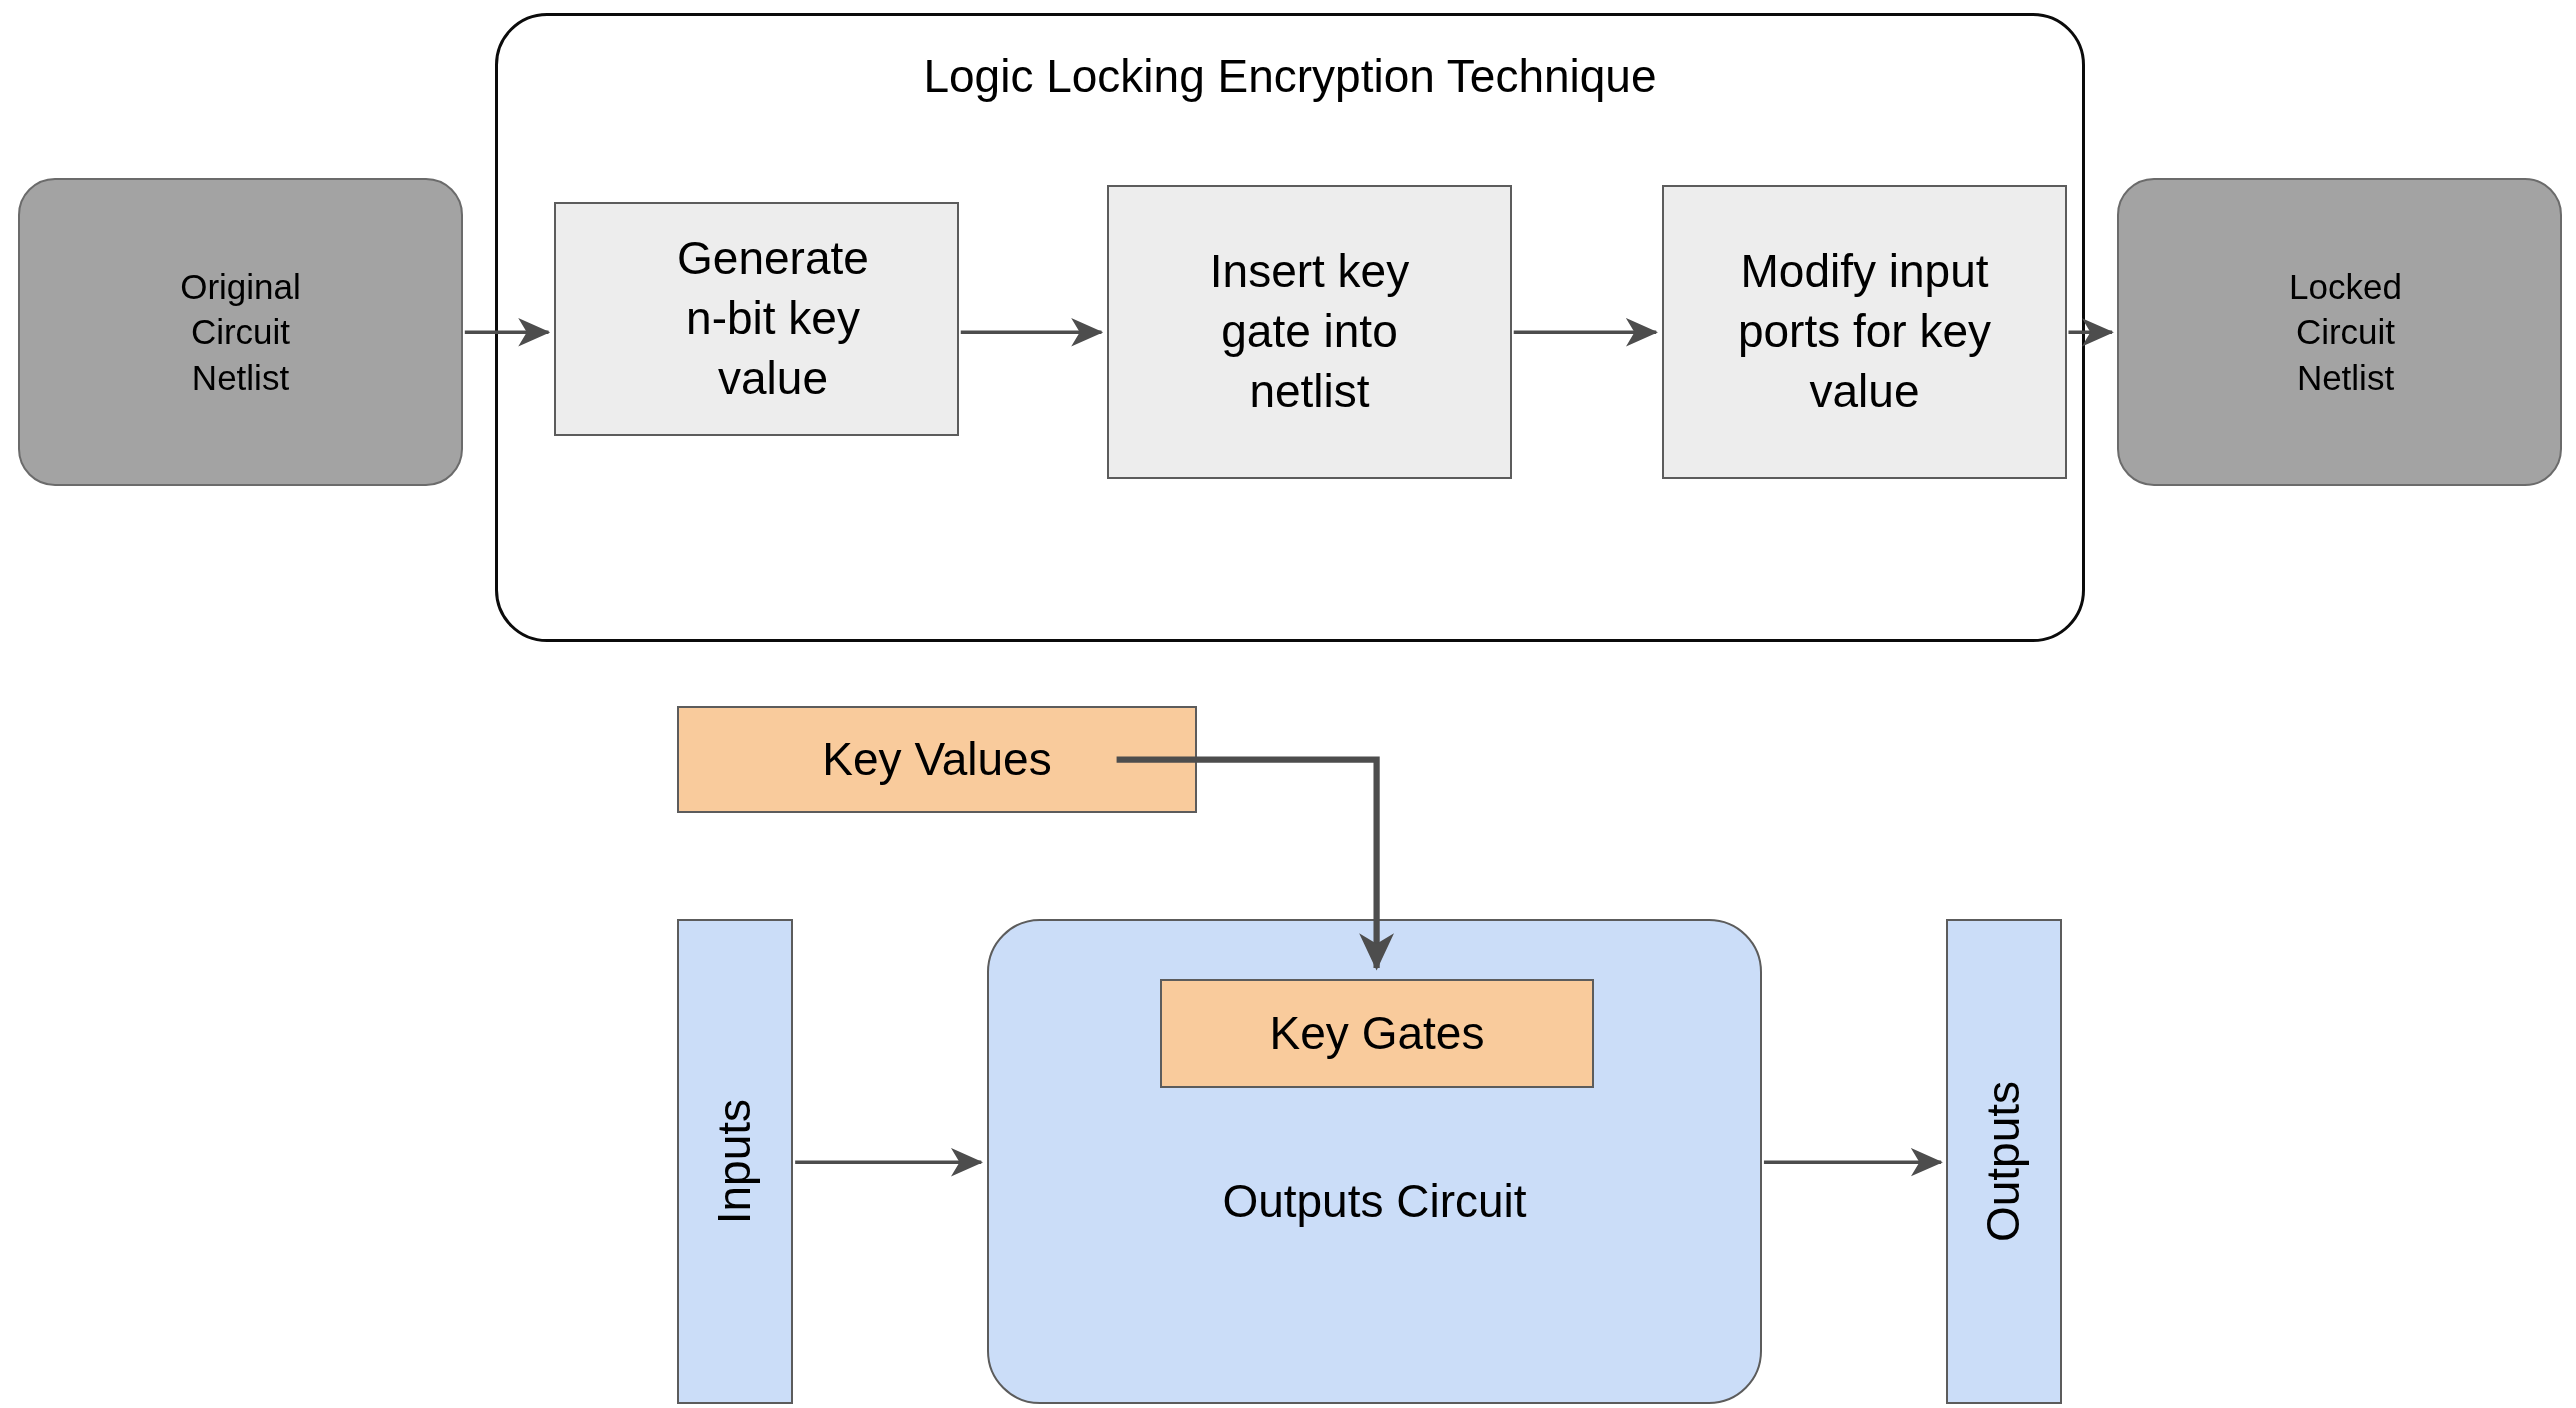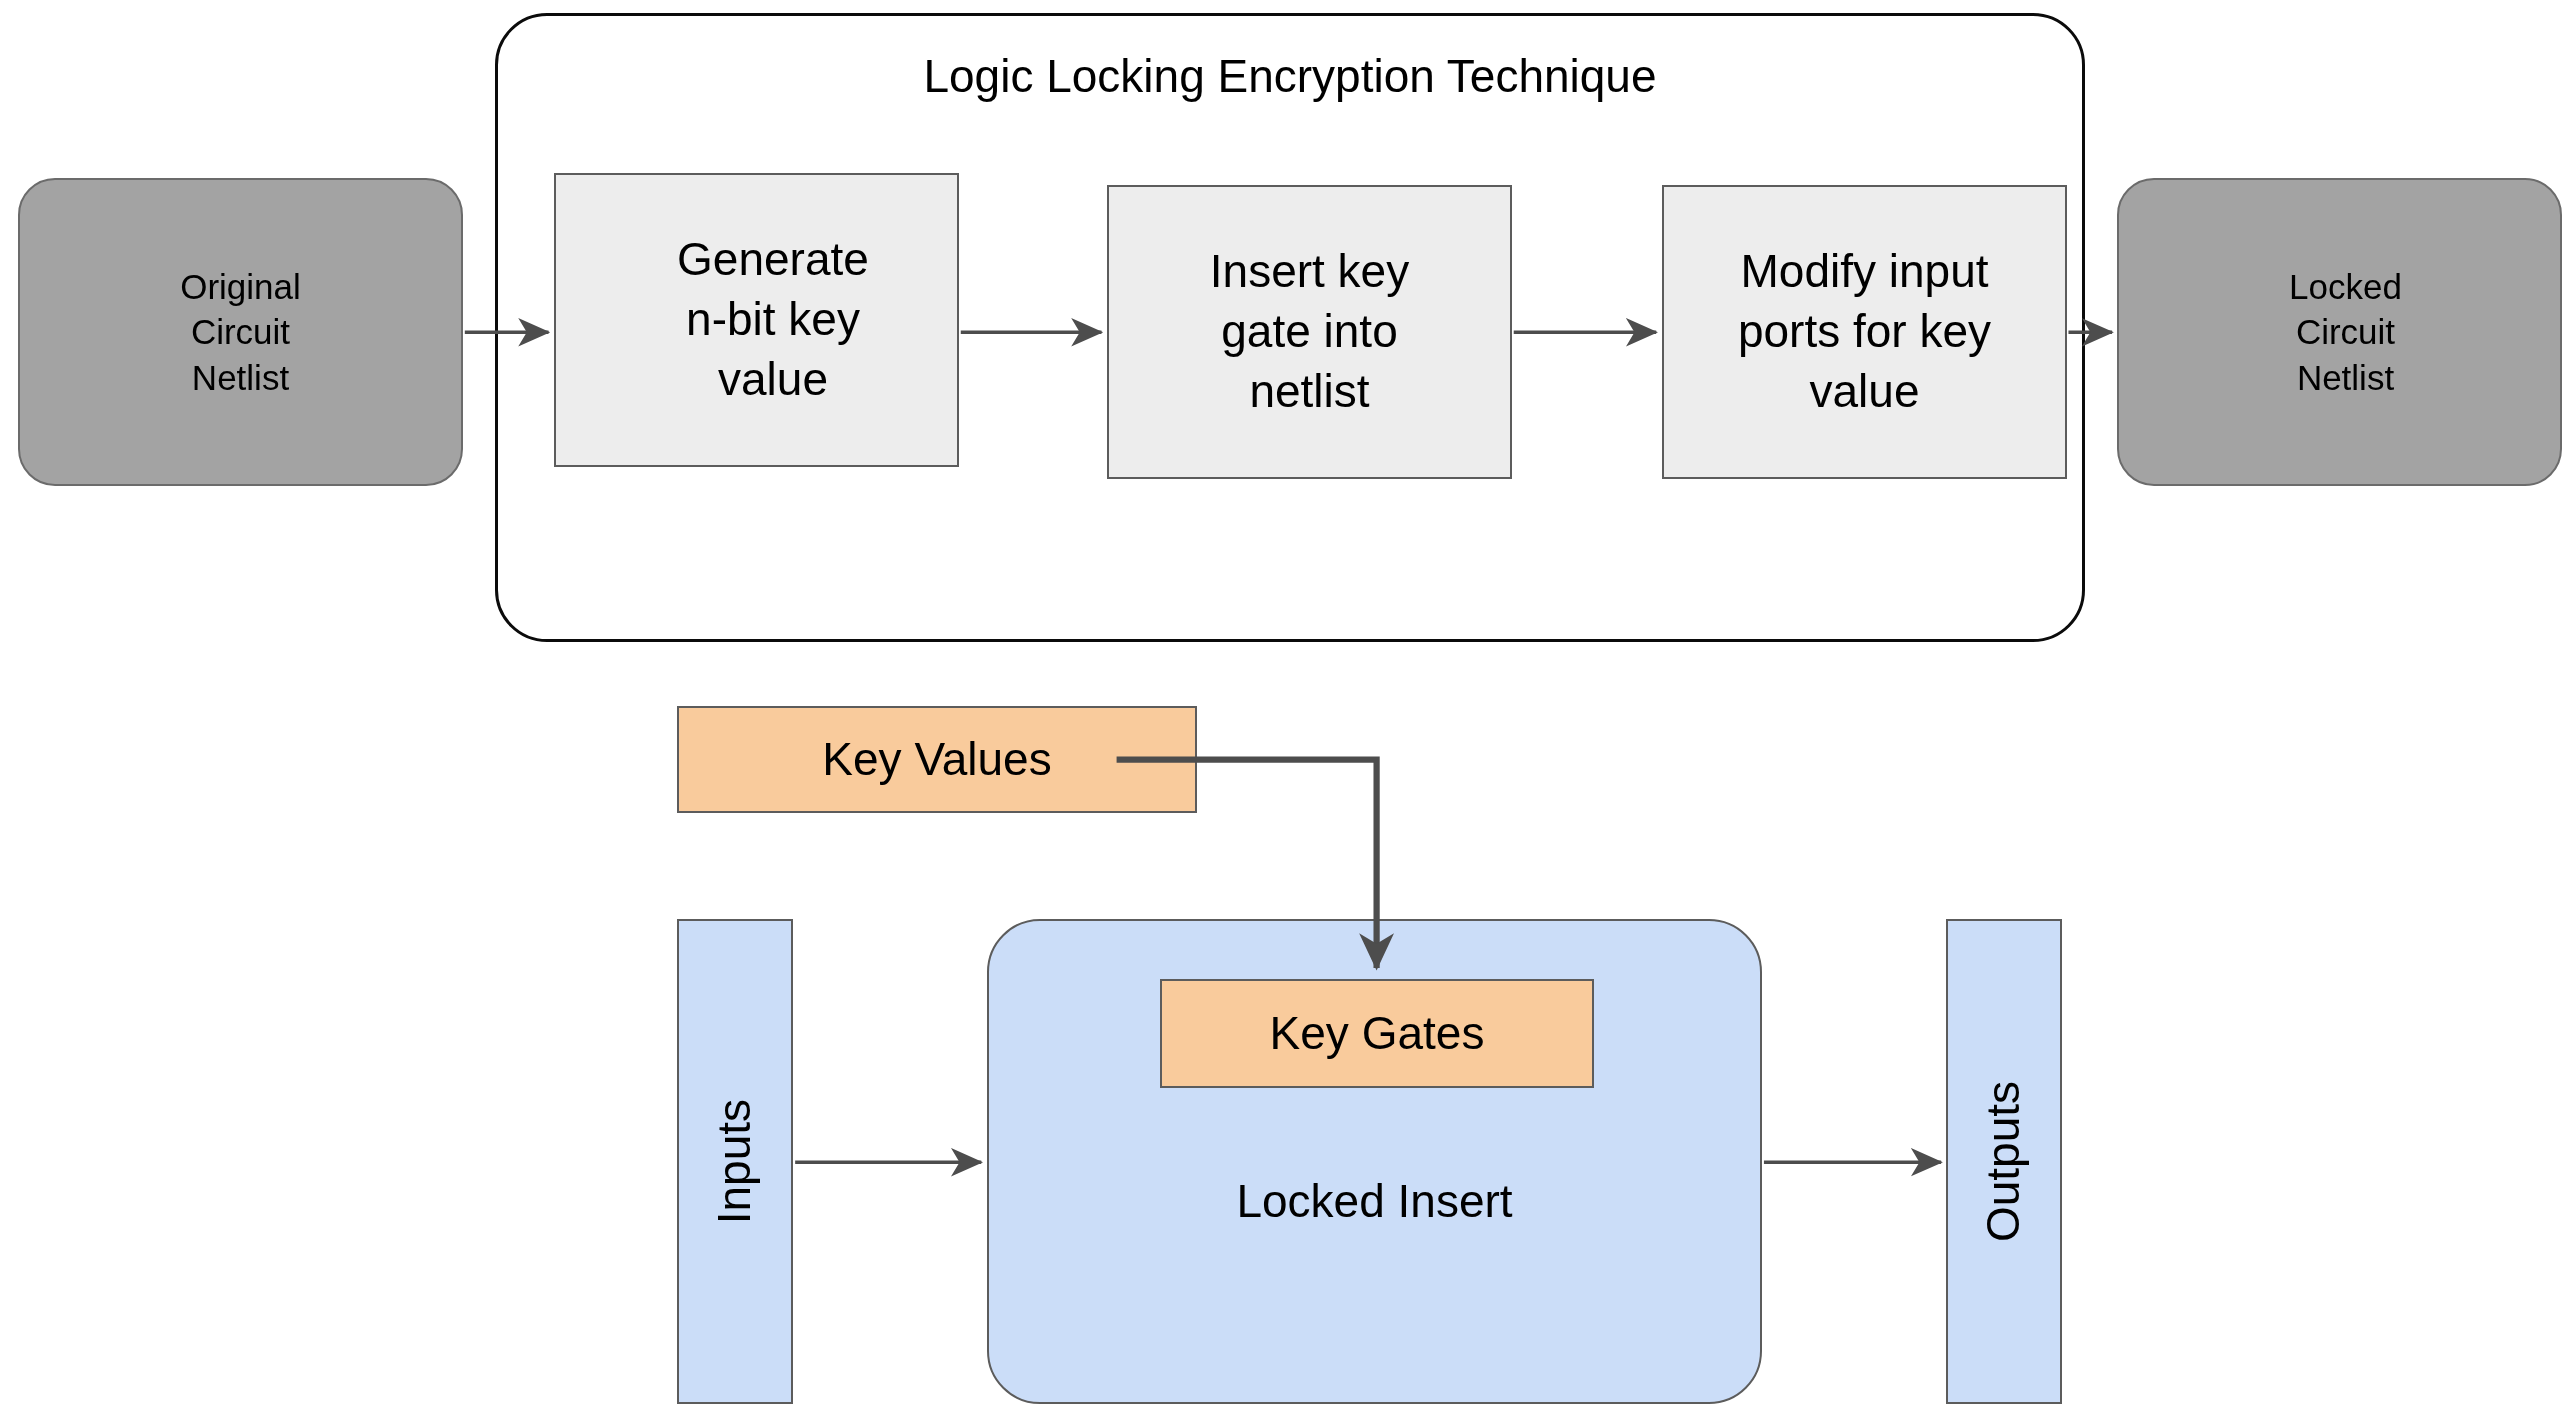--- a/index.html
+++ b/index.html
@@ -68,23 +68,23 @@
     padding-left: 12px;
   }
   
   .process-node {
     background: #ededed;
     border: 2.7px solid #5c5c5c;
     font-size: 46px;
   }
   #node-generate-key {
     left: 554px;
-    top: 173px;
+    top: 202px;
     width: 405px;
-    height: 294px;
+    height: 234px;
     padding-left: 33px;
   }
   #node-insert-gate {
     left: 1107px;
     top: 185px;
     width: 405px;
     height: 294px;
   }
   #node-modify-ports {
     left: 1662px;
@@ -216,21 +216,21 @@
 
   <div class="node orange-node" id="node-key-values">
     <span>Key Values</span>
   </div>
 
   <div class="node io-bar" id="node-inputs">
     <span class="vertical-label">Inputs</span>
   </div>
 
   <div class="node" id="node-locked-circuit">
-    <span>Locked Insert</span>
+    <span>Outputs Circuit</span>
   </div>
 
   <div class="node orange-node" id="node-key-gates">
     <span>Key Gates</span>
   </div>
 
   <div class="node io-bar" id="node-outputs">
     <span class="vertical-label">Outputs</span>
   </div>
 

